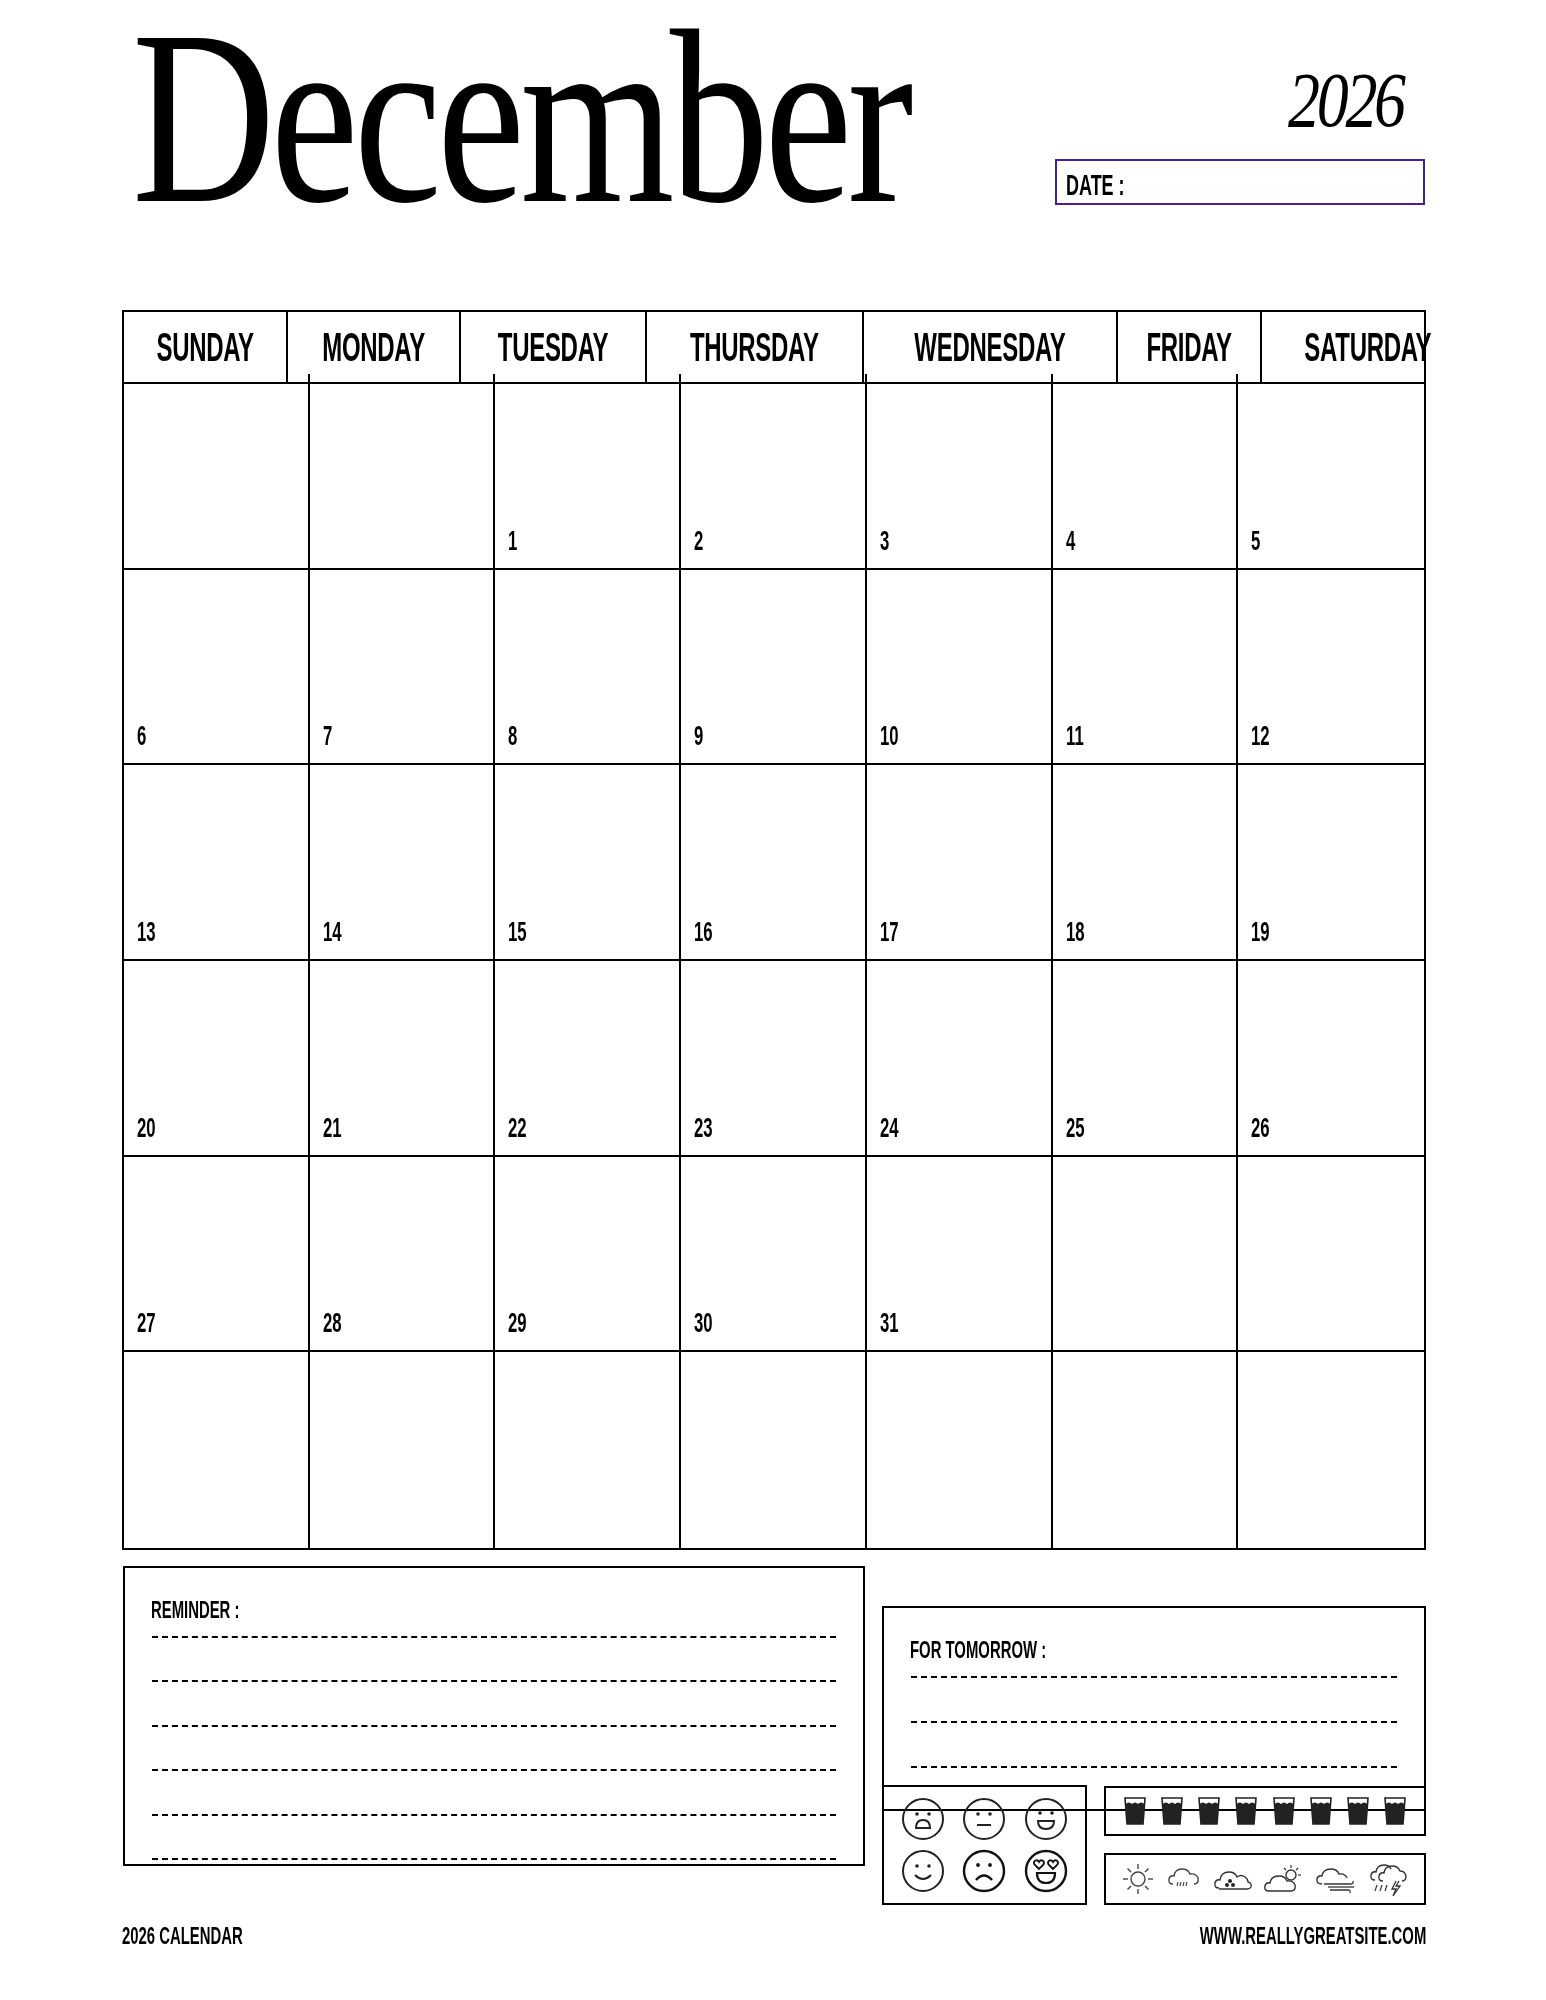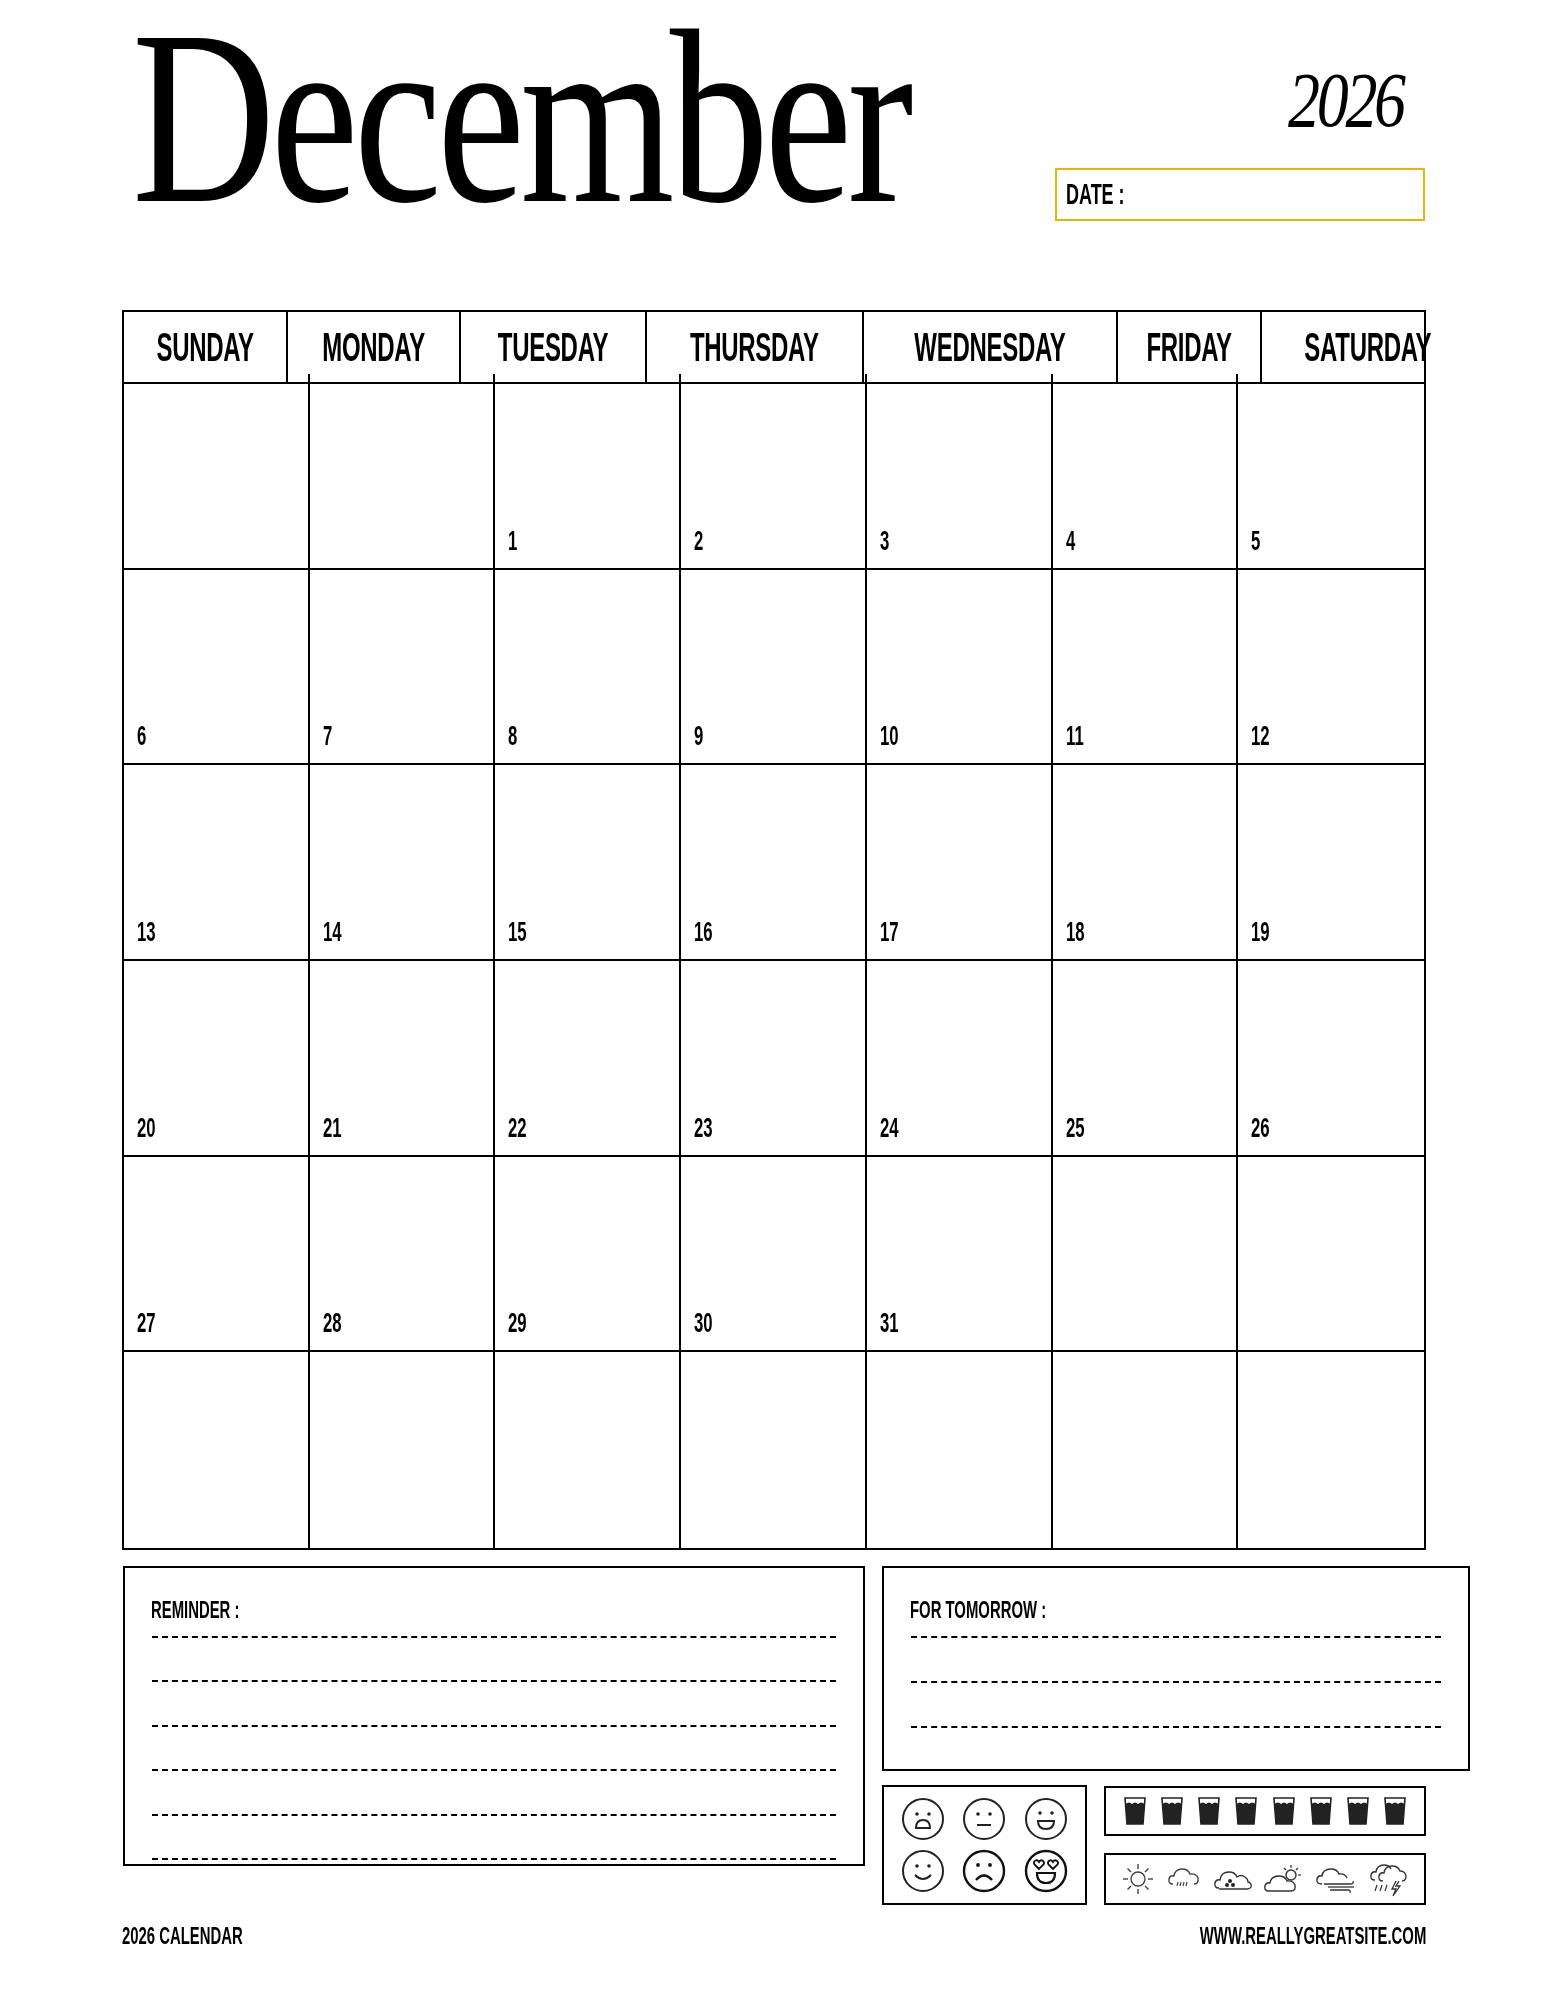--- a/index.html
+++ b/index.html
@@ -2,40 +2,40 @@
 <html><head>
 <meta charset="utf-8">
 <style>
   html, body { margin: 0; padding: 0; background: #ffffff; }
   body { width: 1546px; height: 2000px; position: relative; overflow: hidden; color: #000; font-family: "Liberation Sans", sans-serif; }
   .abs { position: absolute; }
 
   #title { left: 132px; top: 8px; height: 220px; line-height: 220px; font-family: "Liberation Serif", serif; font-size: 248px; letter-spacing: -6px; white-space: nowrap; transform: scaleX(0.80); transform-origin: left top; }
   #year { left: 1288px; top: 60px; font-family: "Liberation Serif", serif; font-style: italic; font-size: 78px; line-height: 80px; letter-spacing: -4px; transform: scaleX(0.82); transform-origin: left top; }
 
-  #date-box { left: 1055px; top: 168px; width: 370px; height: 53px; border: 2px solid #eab308; box-sizing: border-box; }
+  #date-box { left: 1055px; top: 159px; width: 370px; height: 46px; border: 2px solid #4c1d95; box-sizing: border-box; }
   #date-box span { position: absolute; left: 9px; top: 8px; font-size: 29px; line-height: 32px; font-weight: bold; transform: scaleX(0.62); transform-origin: left center; white-space: nowrap; }
 
   #calendar { left: 122px; top: 310px; width: 1304px; height: 1240px; border: 2px solid #000; box-sizing: border-box; }
   #cal-head { position: absolute; left: 0; top: 0; width: 100%; height: 72px; display: grid; grid-template-columns: repeat(7, 1fr); border-bottom: 2px solid #000; box-sizing: border-box; }
   .dh { border-right: 2px solid #000; display: flex; align-items: center; justify-content: center; box-sizing: border-box; }
   .dh:last-child { border-right: none; }
   .dh span { font-size: 40px; font-weight: bold; transform: scaleX(0.60); white-space: nowrap; letter-spacing: -0.5px; }
   #cal-body { position: absolute; left: 0; top: 62px; width: 100%; height: calc(100% - 62px); display: grid; grid-template-columns: repeat(7, 1fr); grid-template-rows: repeat(6, 1fr); }
   .cell { border-right: 2px solid #000; border-bottom: 2px solid #000; box-sizing: border-box; position: relative; }
   .cell:nth-child(7n) { border-right: none; }
   .cell:nth-child(n+36) { border-bottom: none; }
   .cell span { position: absolute; left: 13px; bottom: 12px; font-size: 27px; line-height: 30px; font-weight: bold; transform: scaleX(0.62); transform-origin: left bottom; }
 
   .box { border: 2px solid #000; box-sizing: border-box; }
   .box-label { position: absolute; left: 26px; top: 28px; font-size: 24px; font-weight: bold; transform: scaleX(0.62); transform-origin: left center; white-space: nowrap; }
   .dash { position: absolute; left: 27px; right: 27px; height: 0; border-top: 2px dashed #000; }
 
   #reminder { left: 123px; top: 1566px; width: 742px; height: 300px; }
-  #tomorrow { left: 882px; top: 1566px; width: 588px; height: 205px; }
+  #tomorrow { left: 882px; top: 1606px; width: 544px; height: 205px; }
   #mood { left: 882px; top: 1785px; width: 205px; height: 120px; }
   #water { left: 1104px; top: 1786px; width: 322px; height: 50px; }
   #weather { left: 1104px; top: 1853px; width: 322px; height: 52px; }
 
   .icon-grid { position: absolute; left: 0; top: 0; width: 100%; height: 100%; display: grid; grid-template-columns: repeat(3, 1fr); grid-template-rows: repeat(2, 1fr); align-items: center; justify-items: center; padding: 6px 8px; box-sizing: border-box; }
   .row-icons { position: absolute; left: 0; top: 0; width: 100%; height: 100%; display: flex; align-items: center; justify-content: space-around; padding: 0 10px; box-sizing: border-box; }
 
   .footer { top: 1922px; font-size: 24px; font-weight: bold; white-space: nowrap; line-height: 28px; }
   #footer-left { left: 122px; transform: scaleX(0.62); transform-origin: left center; }
   #footer-right { right: 120px; transform: scaleX(0.62); transform-origin: right center; }

